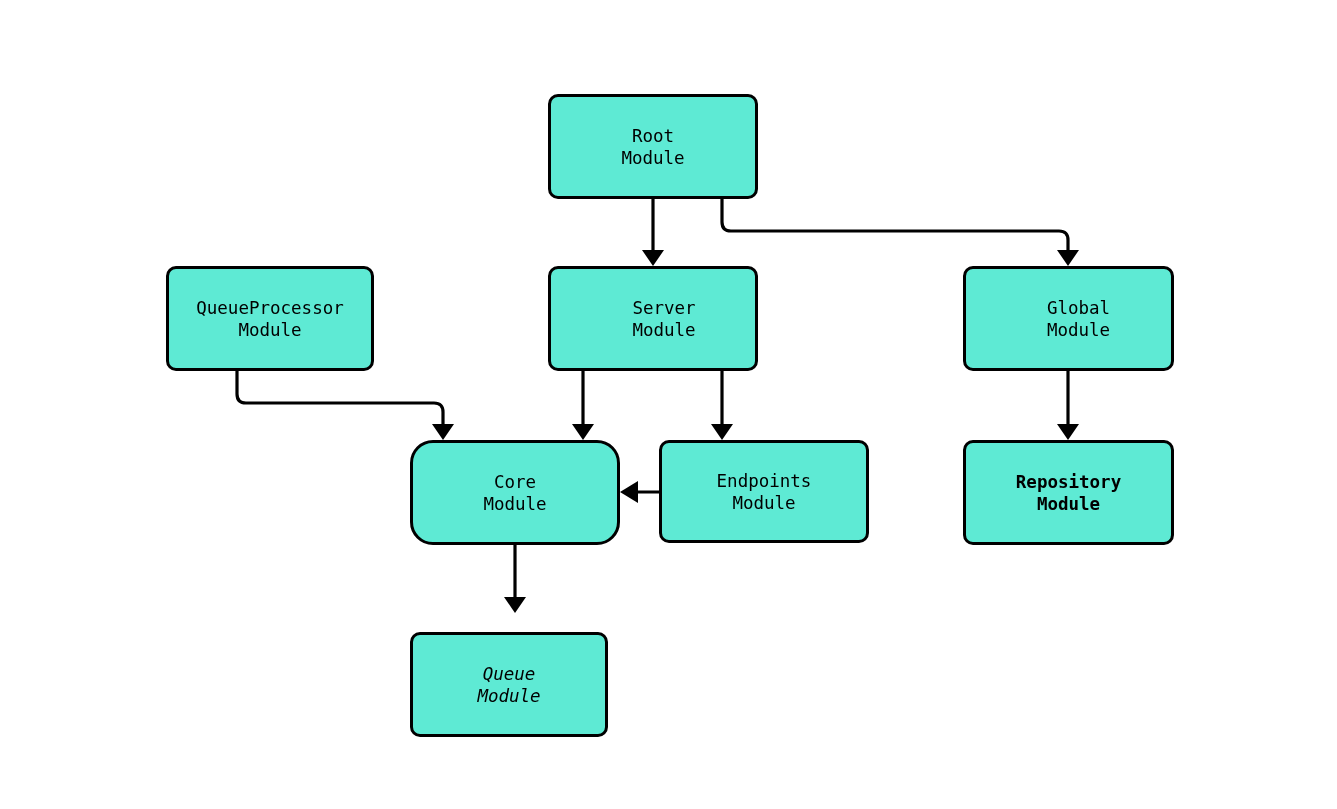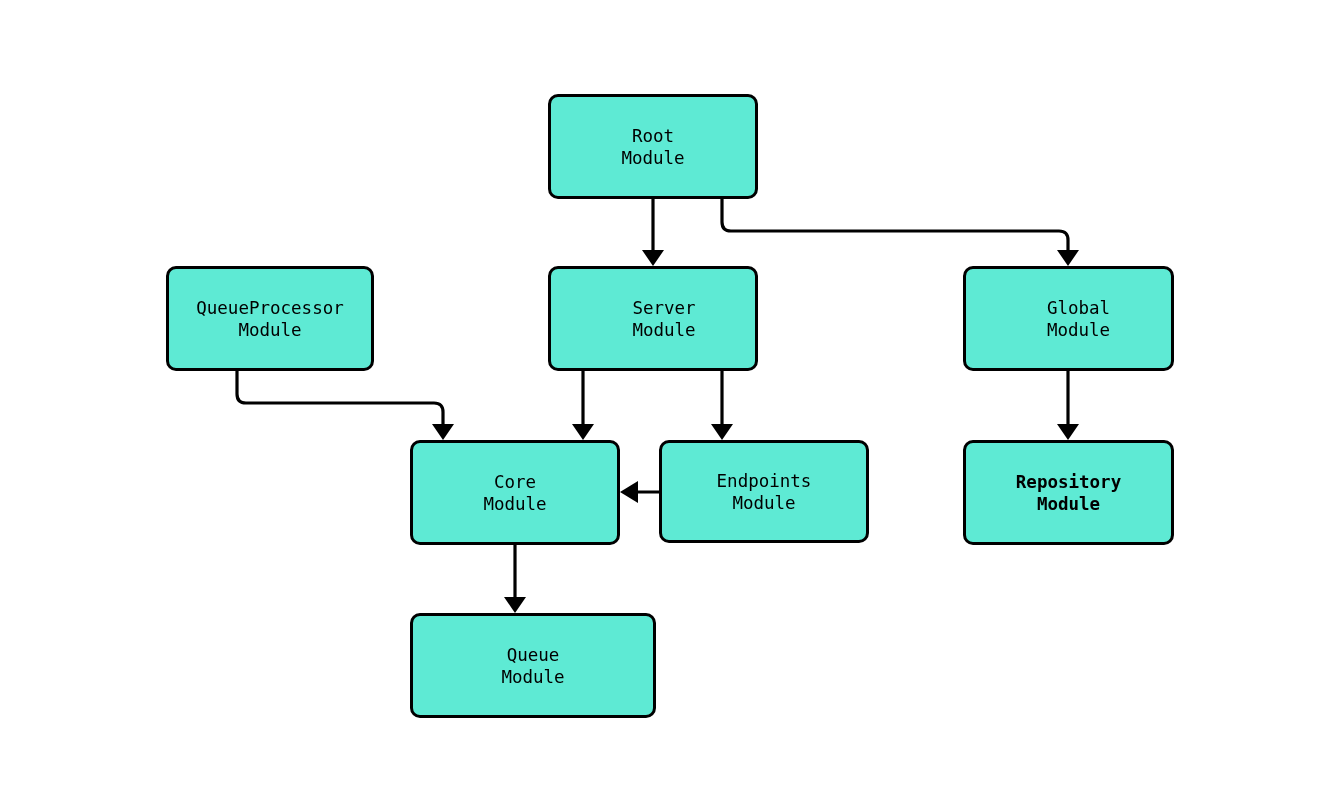--- a/index.html
+++ b/index.html
@@ -115,33 +115,33 @@
   <div class="node-box" style="left:548px; top:266px; width:210px; height:105px;padding-left:22px;">
     <span class="node-label">Server
 Module</span>
   </div>
 
   <div class="node-box" style="left:963px; top:266px; width:211px; height:105px;padding-left:20px;">
     <span class="node-label">Global
 Module</span>
   </div>
 
-  <div class="node-box" style="left:410px; top:440px; width:210px; height:105px;">
+  <div class="node-box" style="left:410px; top:440px; width:210px; height:105px;border-radius:23px;">
     <span class="node-label">Core
 Module</span>
   </div>
 
   <div class="node-box" style="left:659px; top:440px; width:210px; height:103px;">
     <span class="node-label">Endpoints
 Module</span>
   </div>
 
   <div class="node-box" style="left:963px; top:440px; width:211px; height:105px;font-weight:bold;">
     <span class="node-label">Repository
 Module</span>
   </div>
 
-  <div class="node-box" style="left:410px; top:613px; width:246px; height:105px;">
+  <div class="node-box" style="left:410px; top:632px; width:198px; height:105px;font-style:italic;">
     <span class="node-label">Queue
 Module</span>
   </div>
 
 </div>
 
 </body></html>

